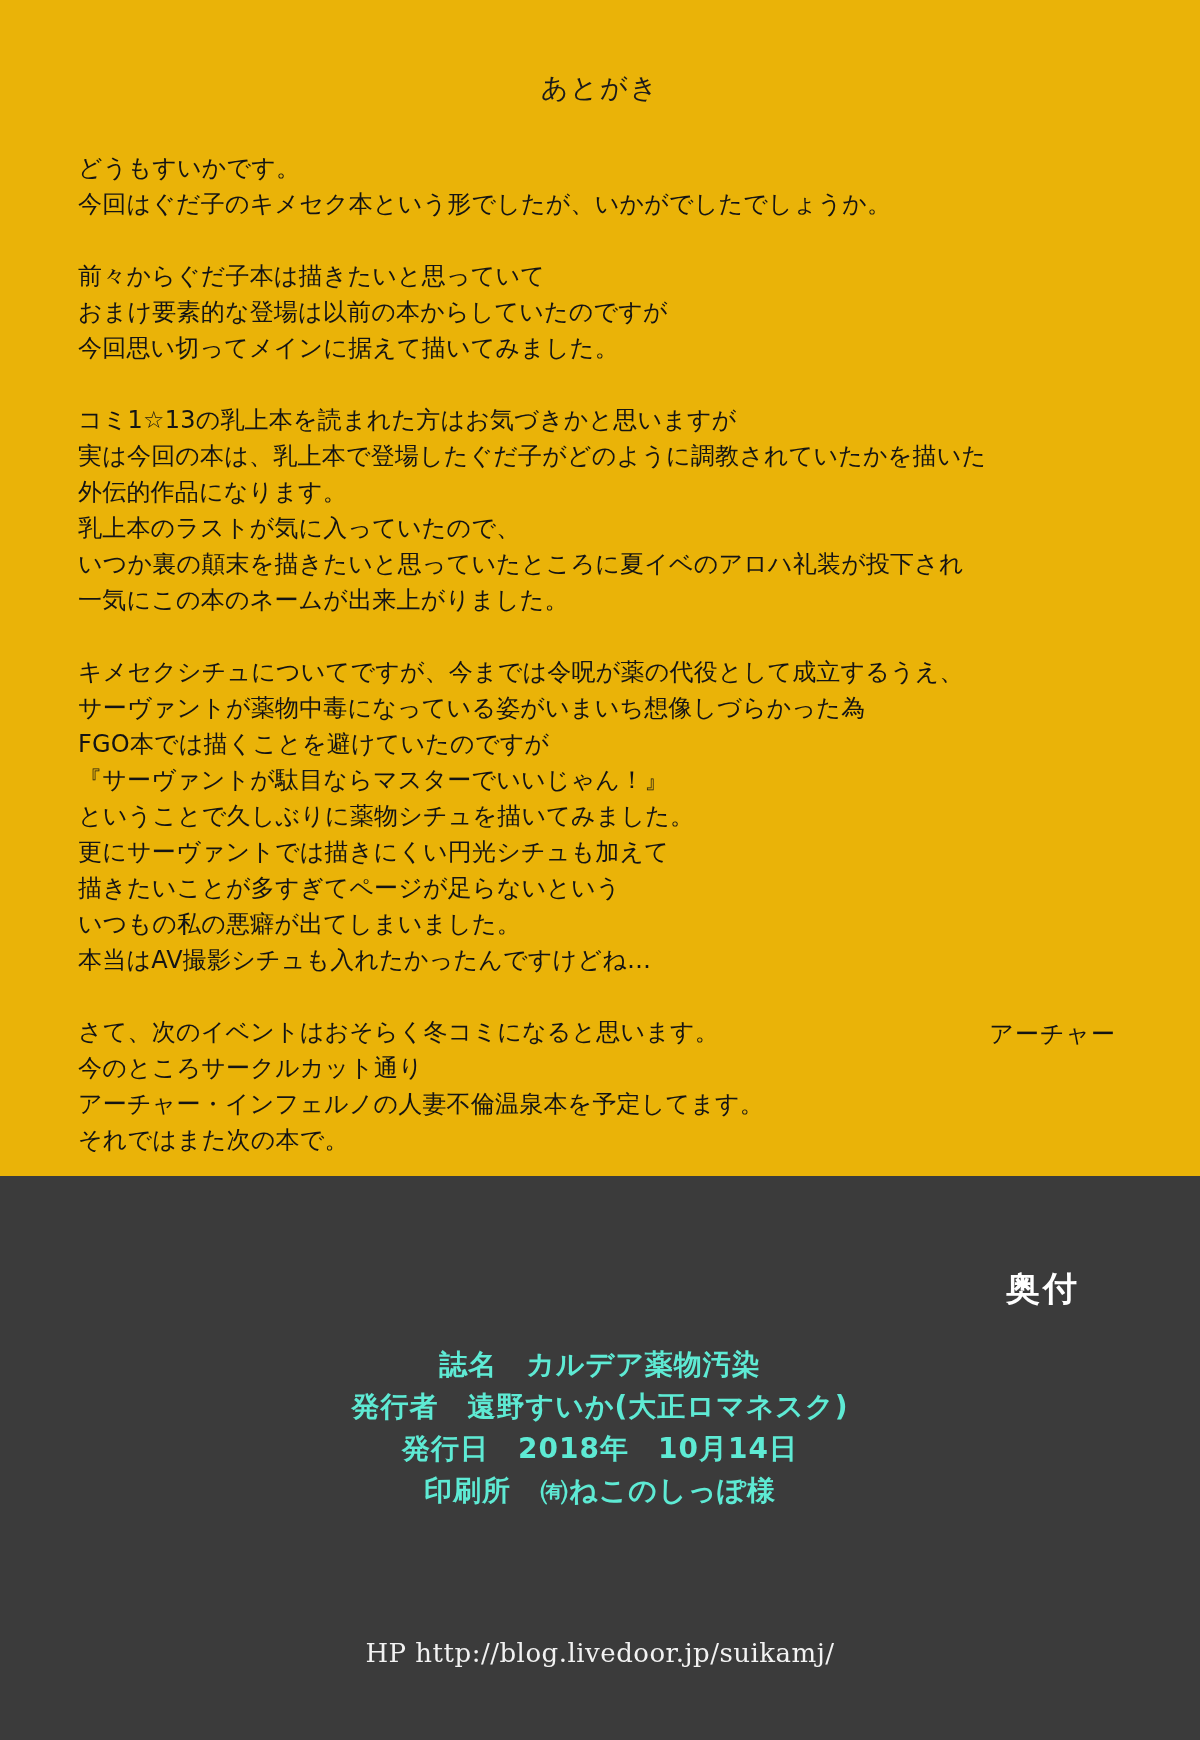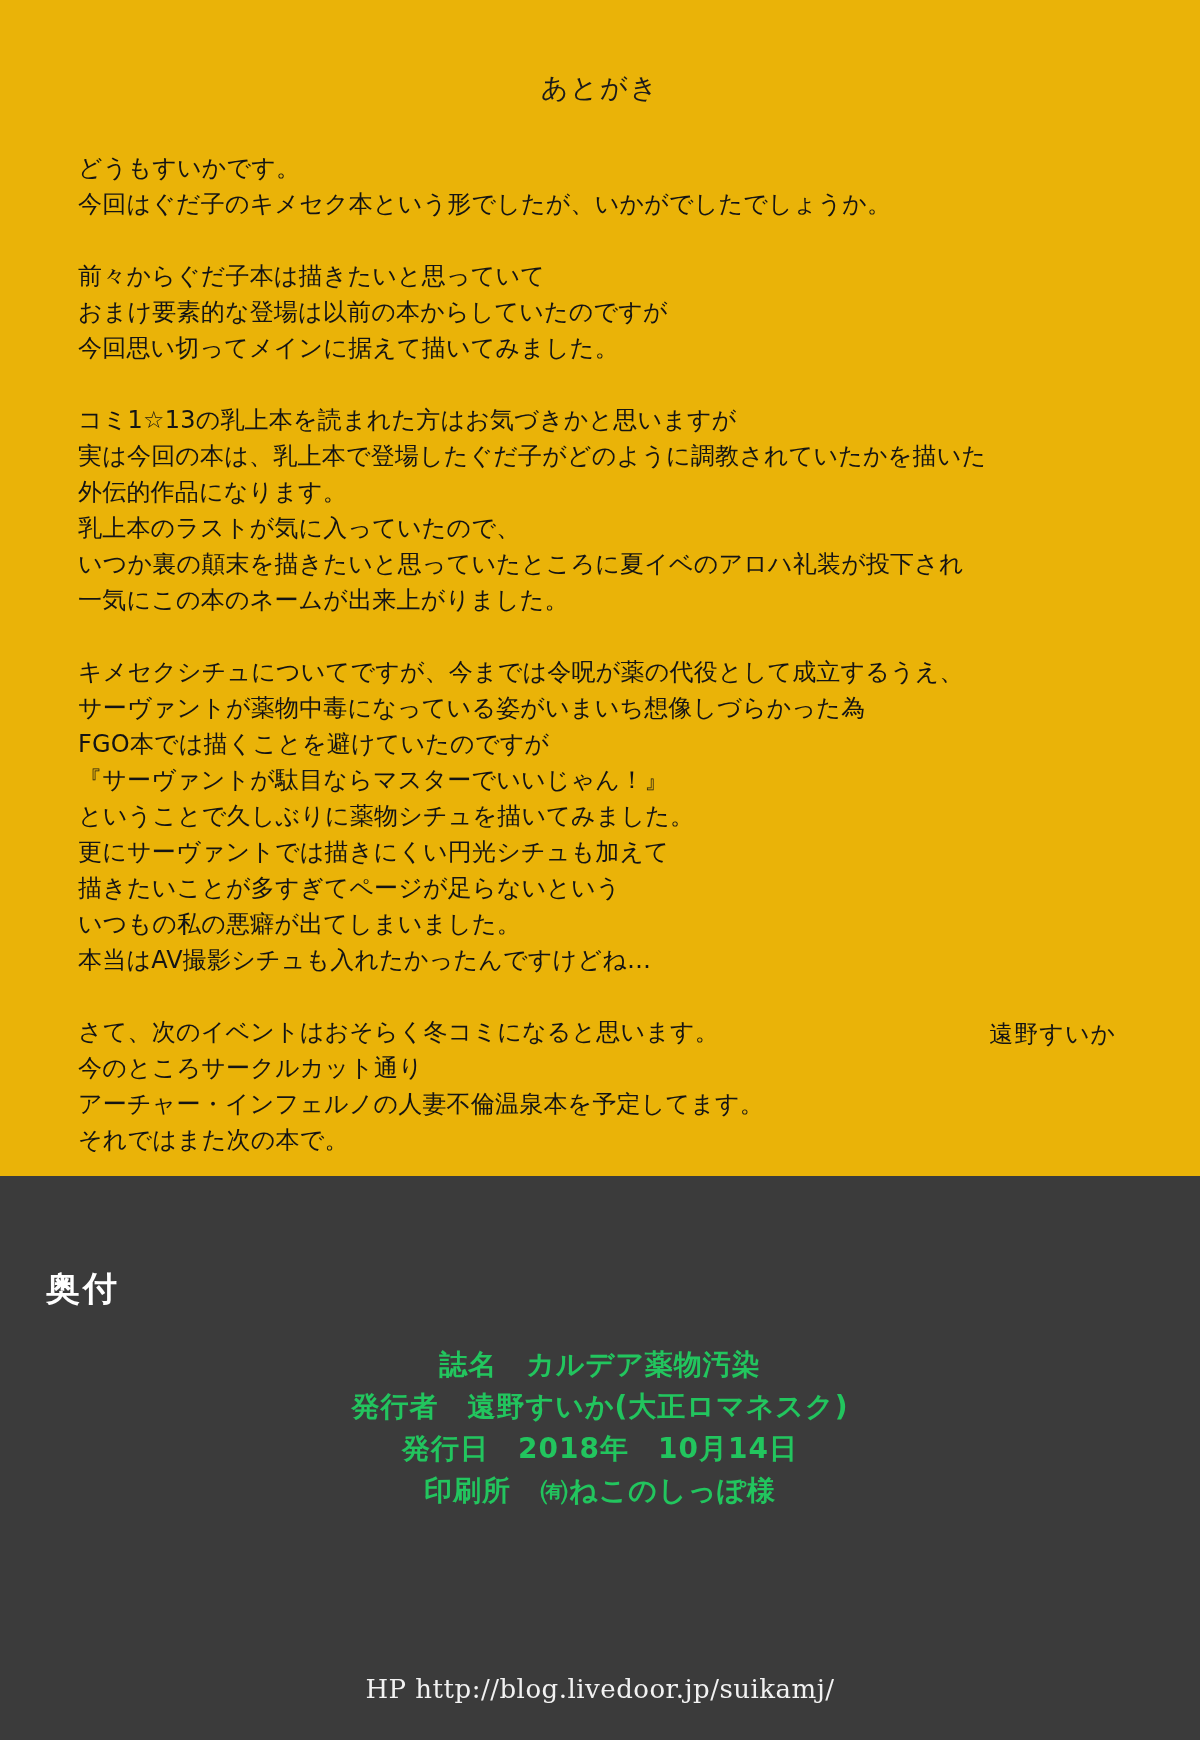--- a/index.html
+++ b/index.html
@@ -70,56 +70,54 @@
     height: 564px;
     background: #3b3b3b;
     color: #ffffff;
     box-sizing: border-box;
   }
   .colophon-title {
     position: absolute;
     left: 0;
     top: 62px;
     width: 1080px;
-    text-align: left;
+    text-align: right;
     font-size: 34px;
     font-weight: 700;
     letter-spacing: 3px;
     color: #ffffff;
-    padding-left: 46px;
   }
   .colophon-info {
     position: absolute;
     left: 0;
     top: 168px;
     width: 1200px;
     text-align: center;
     font-size: 28px;
     line-height: 42px;
     font-weight: 700;
     letter-spacing: 1px;
-    color: #22c55e;
+    color: #5eead4;
     white-space: pre-wrap;
   }
   .colophon-contact {
     position: absolute;
     left: 0;
     top: 372px;
     width: 1200px;
     text-align: center;
     font-size: 26px;
     line-height: 42px;
     letter-spacing: 0.5px;
     color: #f2f2f2;
     font-family: "DejaVu Serif", "Liberation Serif", serif;
     white-space: pre-wrap;
   }
   .colophon-contact .line {
     display: block;
-    margin-top: 36px;
   }
 </style>
 </head>
 <body>
 
 <div class="page">
 
   <section class="afterword">
     <h1 class="afterword-title">あとがき</h1>
 
@@ -145,21 +143,21 @@
 更にサーヴァントでは描きにくい円光シチュも加えて
 描きたいことが多すぎてページが足らないという
 いつもの私の悪癖が出てしまいました。
 本当はAV撮影シチュも入れたかったんですけどね…
 
 さて、次のイベントはおそらく冬コミになると思います。
 今のところサークルカット通り
 アーチャー・インフェルノの人妻不倫温泉本を予定してます。
 それではまた次の本で。</div>
 
-    <div class="afterword-signature">遠野すいか</div>
+    <div class="afterword-signature">アーチャー</div>
   </section>
 
   <section class="colophon">
     <h2 class="colophon-title">奥付</h2>
 
     <div class="colophon-info">誌名　カルデア薬物汚染
 発行者　遠野すいか(大正ロマネスク)
 発行日　2018年　10月14日
 印刷所　㈲ねこのしっぽ様</div>
 

